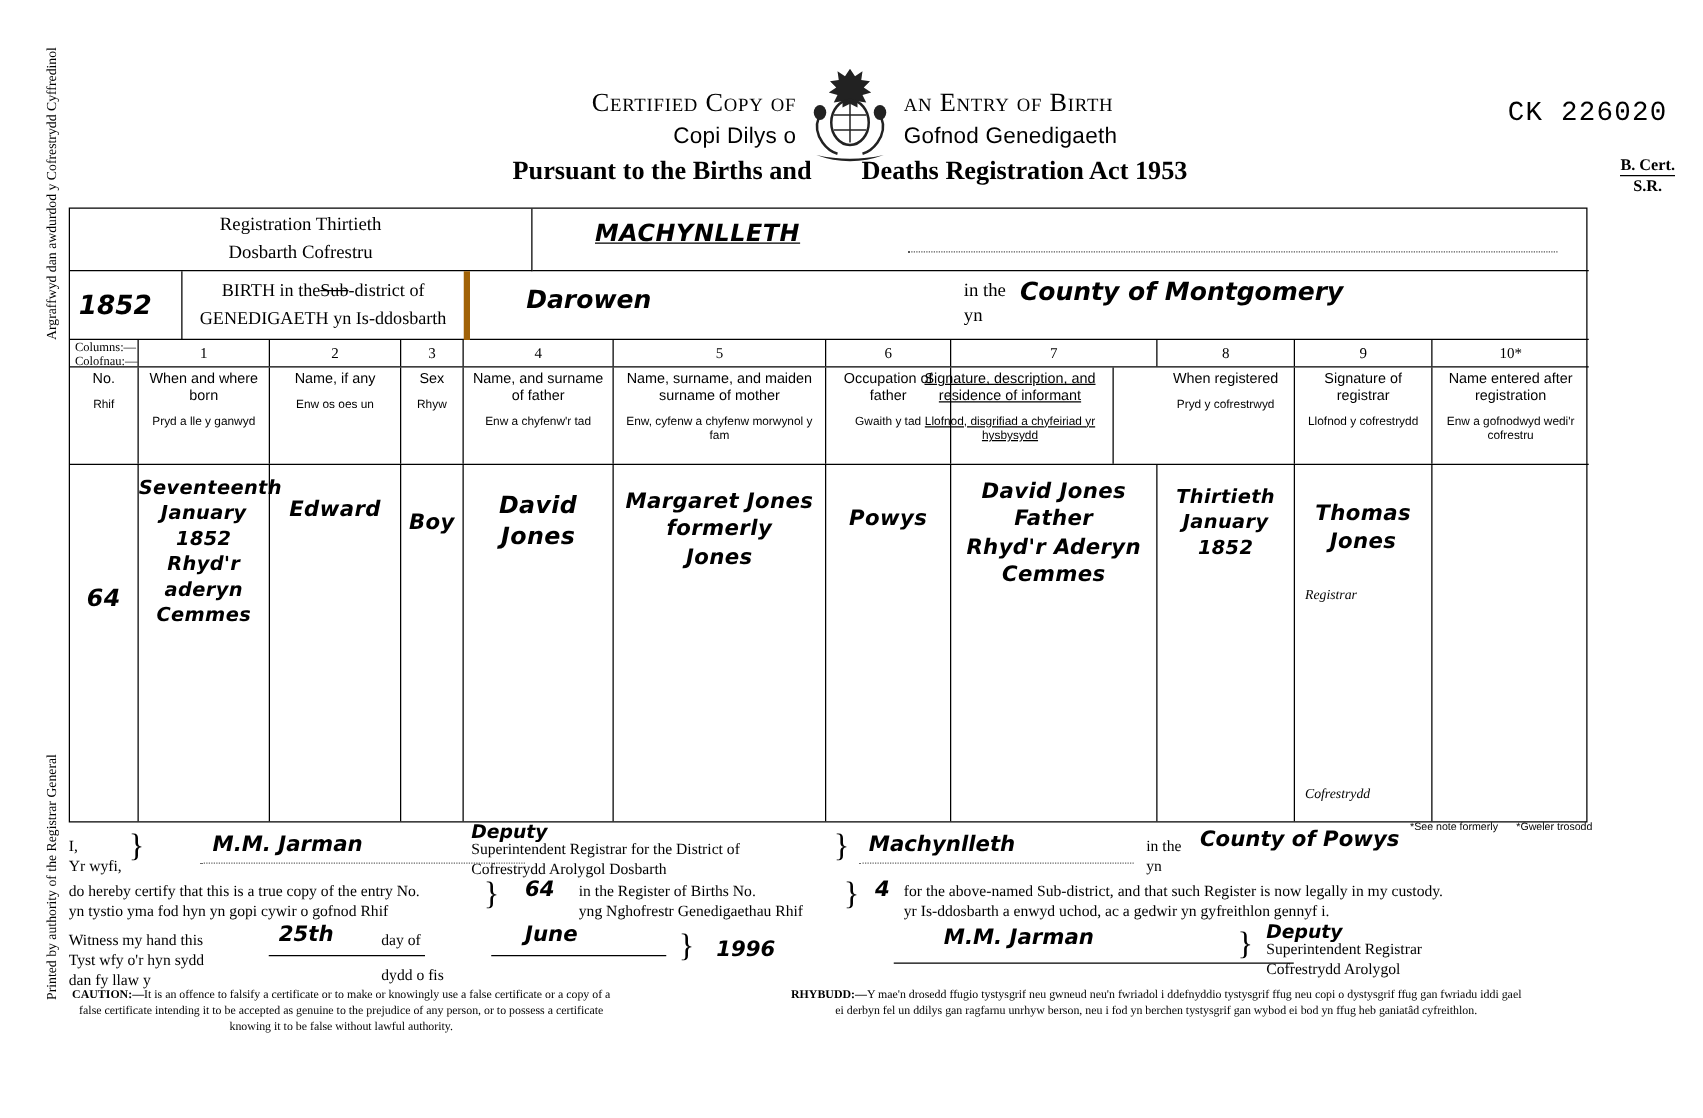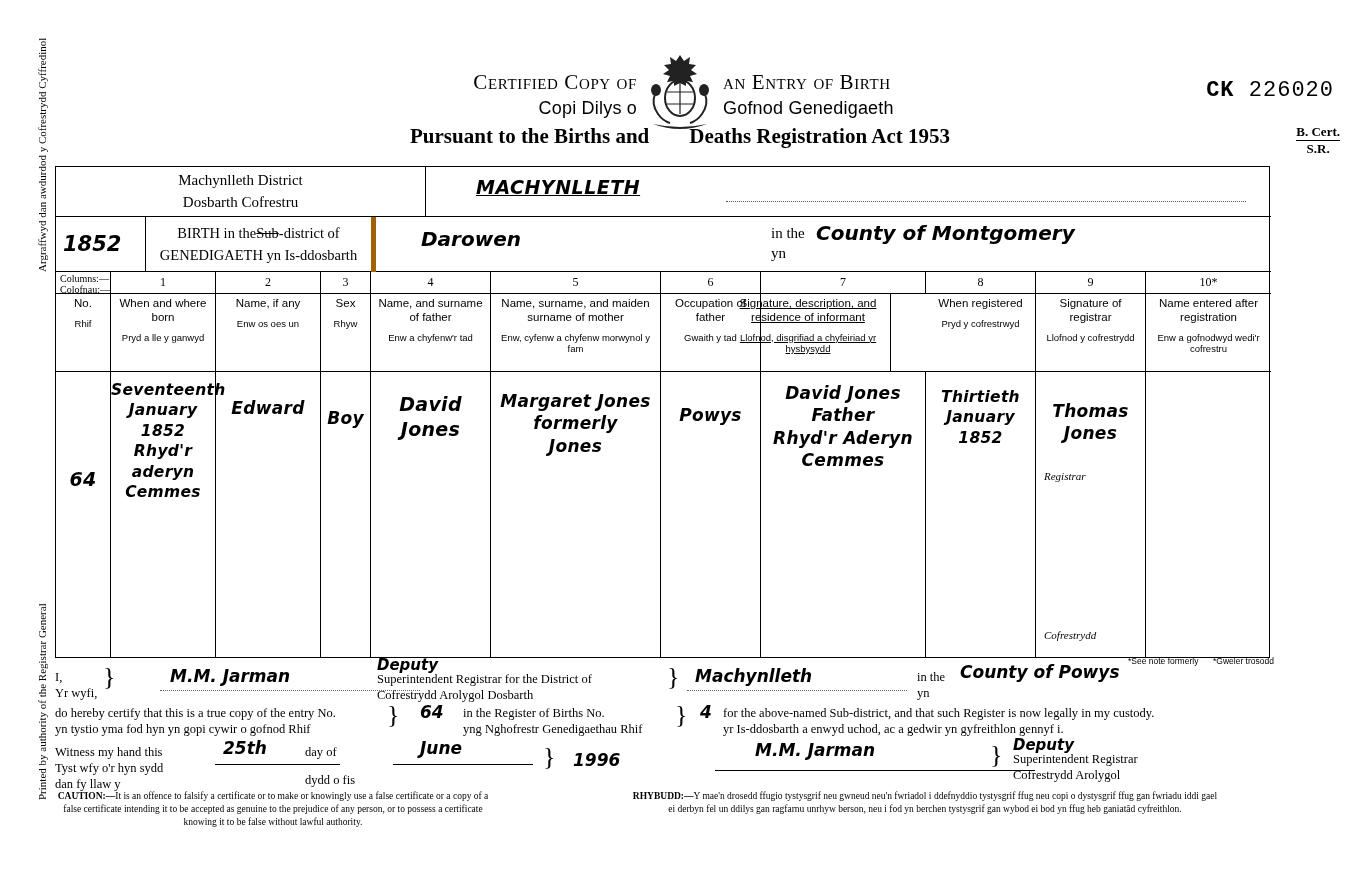--- a/index.html
+++ b/index.html
@@ -78,21 +78,21 @@
 
   
   .serial {
     position: absolute;
     right: 28px; top: 78px;
     font-family: "Liberation Mono", monospace;
     font-size: 22px;
     letter-spacing: 1px;
     white-space: nowrap;
   }
-  .serial .ck { font-weight: bold; margin-top: 13px; }
+  .serial .ck { font-weight: normal; margin-top: 13px; }
   .bcert {
     position: absolute;
     right: 22px; top: 124px;
     text-align: center;
     font-size: 13px;
     font-weight: bold;
     line-height: 1.25;
   }
   .bcert .ul { border-bottom: 1px solid #000; display: inline-block; }
 
@@ -326,21 +326,21 @@
     <div class="ul">B. Cert.</div>
     <div>S.R.</div>
   </div>
 
   <div class="vert vert1">Argraffwyd dan awdurdod y Cofrestrydd Cyffredinol</div>
   <div class="vert vert2">Printed by authority of the Registrar General</div>
 
   <div class="tbl">
 
     <div class="reg-dist-label">
-      <div>Machynlleth District</div>
+      <div>Registration Thirtieth</div>
       <div>Dosbarth Cofrestru</div>
     </div>
     <div class="reg-dist-val">
       <span class="hand">MACHYNLLETH</span>
       <div class="dotline" style="left:300px; top:34px; width:520px;"></div>
     </div>
 
     <div class="birth-row">
       <div class="year-cell">
         <span class="hand">1852</span>

